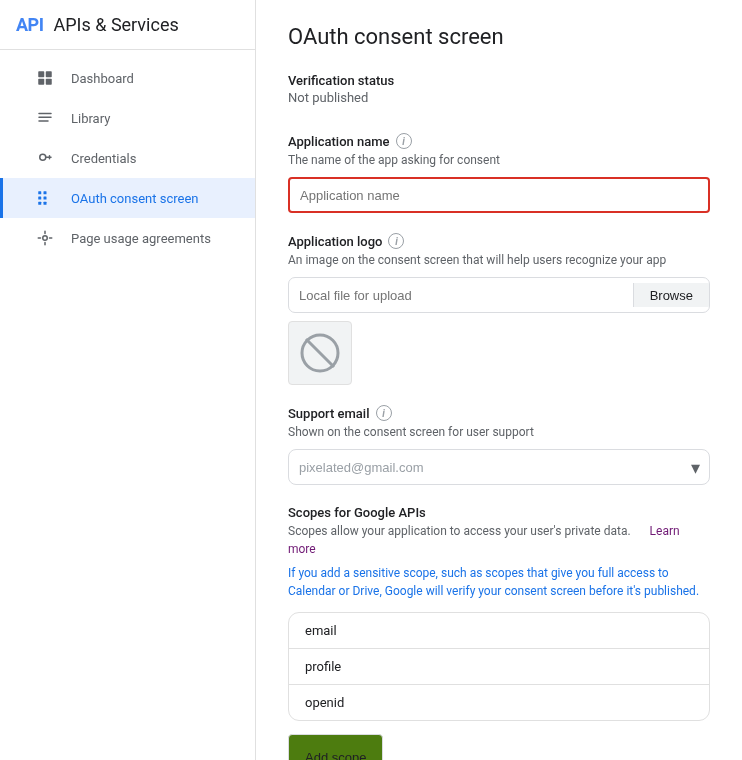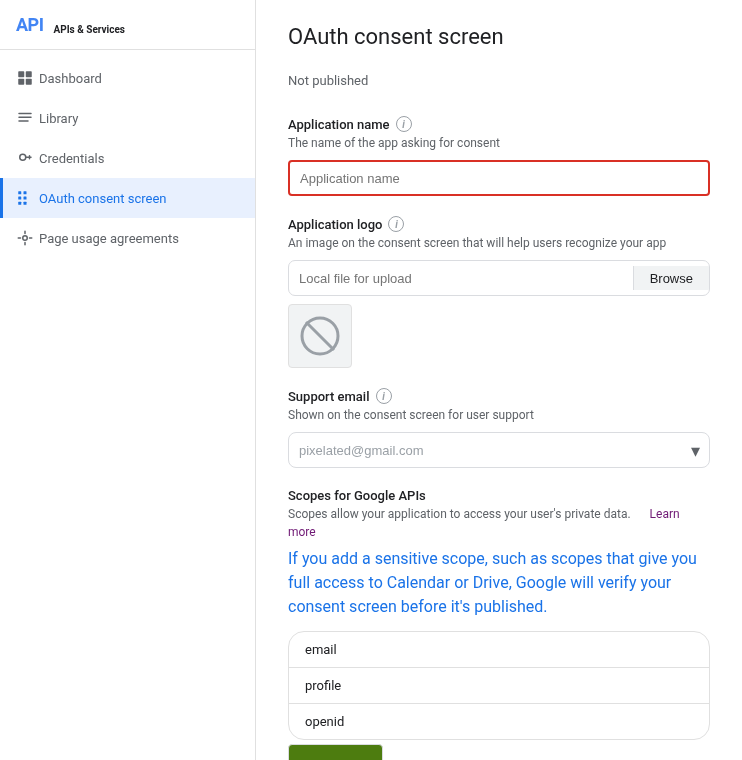--- a/index.html
+++ b/index.html
@@ -30,35 +30,35 @@
       border-bottom: 1px solid #e0e0e0;
     }
     .api-logo {
       font-size: 18px;
       font-weight: bold;
       color: #4285f4;
       margin-right: 10px;
       letter-spacing: -0.5px;
     }
     .sidebar-title {
-      font-size: 10px;
-      color: #202124;
-      font-weight: 700;
+      font-size: 18px;
+      color: #202124;
+      font-weight: 400;
     }
     .sidebar-nav {
       padding: 8px 0;
     }
     .nav-item {
       display: flex;
       align-items: center;
-      padding: 10px 12px;
+      padding: 10px 32px;
       cursor: pointer;
       color: #5f6368;
       font-size: 13px;
-      gap: 4px;
+      gap: 16px;
       border-left: 3px solid transparent;
     }
     .nav-item.active {
       color: #1a73e8;
       border-left: 3px solid #1a73e8;
       background: #e8f0fe;
     }
     .nav-item .nav-icon {
       width: 20px;
       height: 20px;
@@ -223,30 +223,30 @@
     }
 
     
     .scopes-info {
       font-size: 12px;
       color: #5f6368;
       margin-bottom: 6px;
       line-height: 1.5;
     }
     .scopes-warning {
-      font-size: 16px;
+      font-size: 12px;
       color: #1a73e8;
       margin-bottom: 12px;
       line-height: 1.5;
     }
     .scopes-list {
       border: 1px solid #e0e0e0;
-      border-radius: 16px;
+      border-radius: 11px;
       overflow: hidden;
-      margin-bottom: 4px;
+      margin-bottom: 13px;
     }
     .scope-item {
       padding: 10px 16px;
       font-size: 13px;
       color: #202124;
       border-bottom: 1px solid #e0e0e0;
     }
     .scope-item:last-child {
       border-bottom: none;
     }
@@ -350,20 +350,21 @@
     </div>
 
   </nav>
 </div>
 
 <div class="main">
 
   <h1 class="page-title">OAuth consent screen</h1>
 
   <div class="section">
+    <div class="status-label">Verification status</div>
     <div class="status-value">Not published</div>
   </div>
 
   <div class="section">
     <div class="section-label">
       <span>Application name</span>
       <span class="info-icon">i</span>
     </div>
     <div class="section-desc">The name of the app asking for consent</div>
     <input class="input-text highlighted" type="text" placeholder="Application name" style="">

